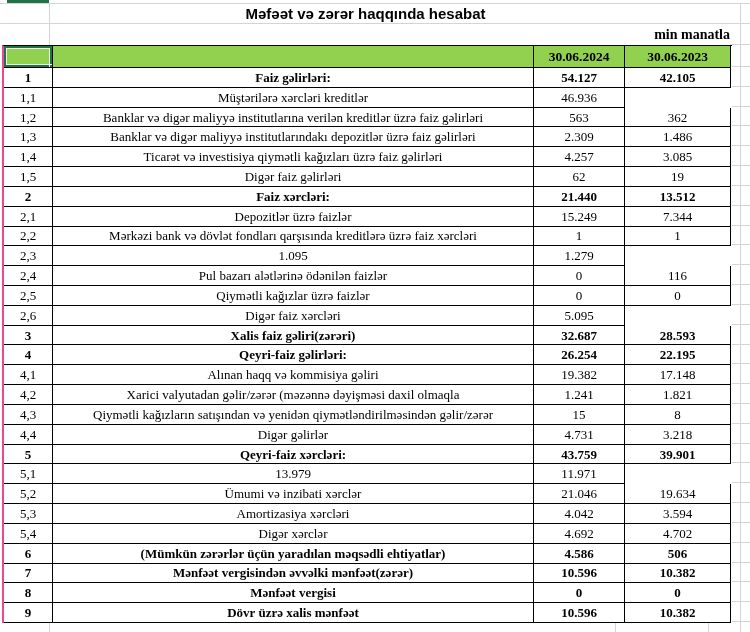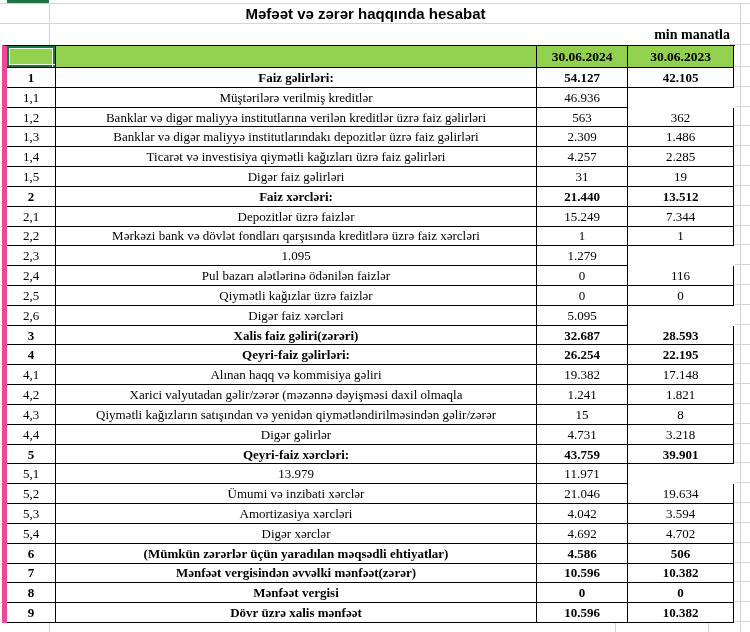--- a/index.html
+++ b/index.html
@@ -15,21 +15,21 @@
     font-family:"Liberation Sans",sans-serif;font-weight:bold;font-size:15px;
     cursor:cell;z-index:2;
   }
   #unit-note{
     position:absolute;top:25px;right:20px;height:19px;
     display:flex;align-items:center;
     font-weight:bold;font-size:14px;cursor:cell;z-index:2;
   }
   #report-table{
     position:absolute;left:2px;top:45px;width:728px;
-    border-left:5px solid #ec4899;border-top:1px solid #000;z-index:2;background:#fff;
+    border-left:2px solid #ec4899;border-top:1px solid #000;z-index:2;background:#fff;
   }
   .grid-row{display:grid;grid-template-columns:49px 481px 91px 106px;}
   .cell{
     box-sizing:border-box;border-right:1px solid #000;border-bottom:1px solid #000;
     display:flex;align-items:center;justify-content:center;
     font-size:13px;white-space:nowrap;overflow:hidden;cursor:cell;line-height:1;
   }
   #header-row{height:22px;}
   #header-row .cell{background:#92d050;font-weight:bold;font-size:13.5px;}
   #selected-cell{position:relative;box-shadow:inset 0 0 0 2px #217346, inset 0 0 0 3px rgba(255,255,255,0.85);}
@@ -103,45 +103,45 @@
     </div>
     <div id="rows">
         <div class="grid-row row bold">
           <div class="cell">1</div>
           <div class="cell">Faiz gəlirləri:</div>
           <div class="cell">54.127</div>
           <div class="cell">42.105</div>
         </div>
         <div class="grid-row row">
           <div class="cell">1,1</div>
-          <div class="cell">Müştərilərə verilmiş kreditlər</div>
+          <div class="cell">Müştərilərə xərcləri kreditlər</div>
           <div class="cell">46.936</div>
         </div>
         <div class="grid-row row">
           <div class="cell">1,2</div>
           <div class="cell">Banklar və digər maliyyə institutlarına verilən kreditlər üzrə faiz gəlirləri</div>
           <div class="cell">563</div>
           <div class="cell">362</div>
         </div>
         <div class="grid-row row">
           <div class="cell">1,3</div>
           <div class="cell">Banklar və digər maliyyə institutlarındakı depozitlər üzrə faiz gəlirləri</div>
           <div class="cell">2.309</div>
           <div class="cell">1.486</div>
         </div>
         <div class="grid-row row">
           <div class="cell">1,4</div>
           <div class="cell">Ticarət və investisiya qiymətli kağızları üzrə faiz gəlirləri</div>
           <div class="cell">4.257</div>
-          <div class="cell">2.285</div>
+          <div class="cell">3.085</div>
         </div>
         <div class="grid-row row">
           <div class="cell">1,5</div>
           <div class="cell">Digər faiz gəlirləri</div>
-          <div class="cell">31</div>
+          <div class="cell">62</div>
           <div class="cell">19</div>
         </div>
         <div class="grid-row row bold">
           <div class="cell">2</div>
           <div class="cell">Faiz xərcləri:</div>
           <div class="cell">21.440</div>
           <div class="cell">13.512</div>
         </div>
         <div class="grid-row row">
           <div class="cell">2,1</div>

